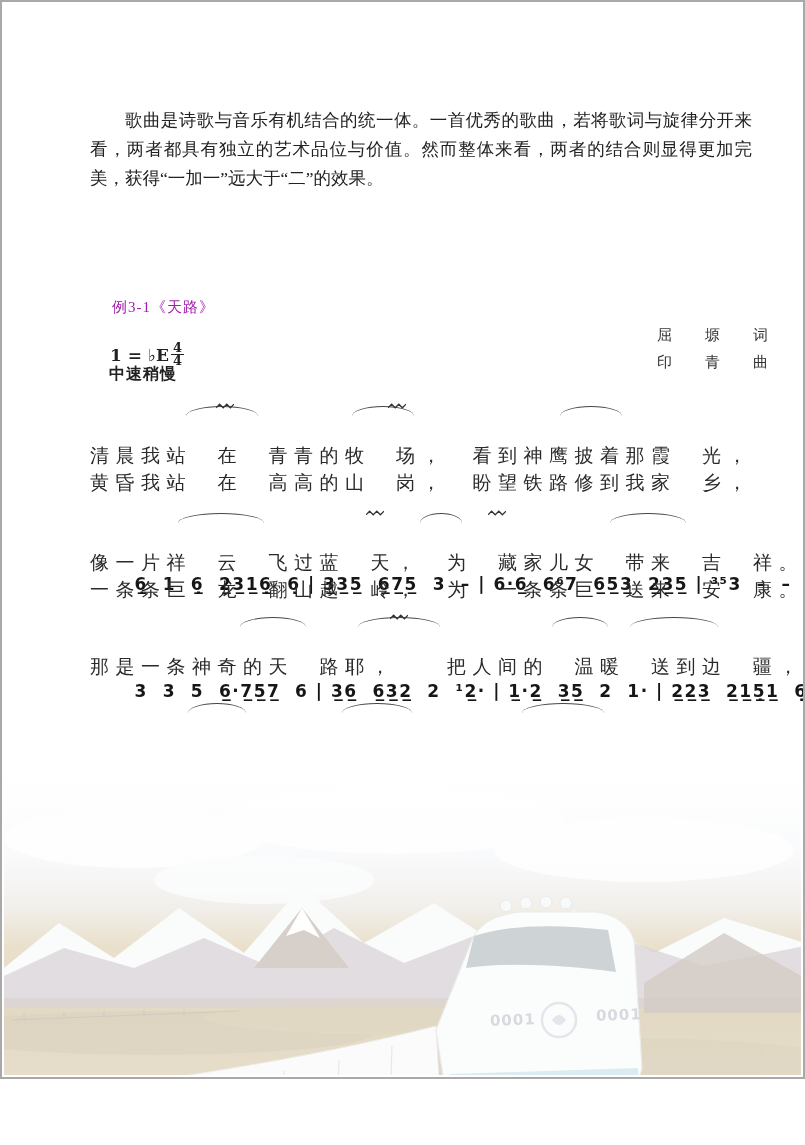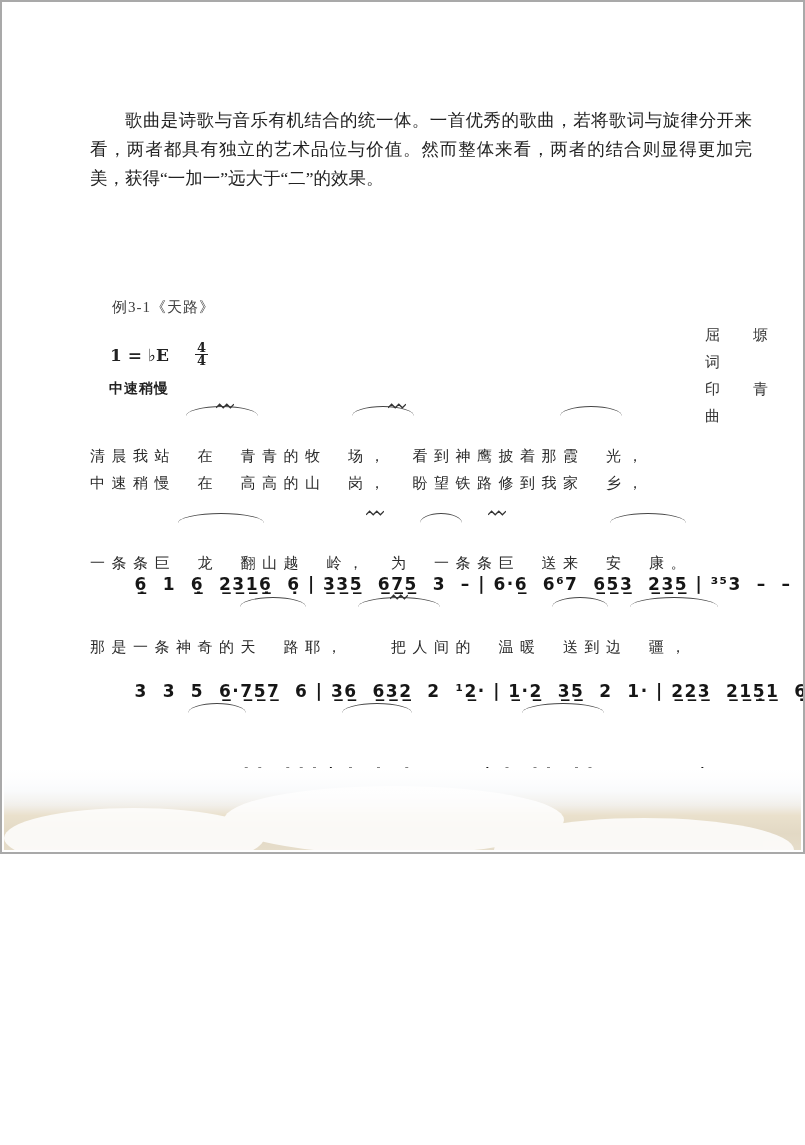--- a/index.html
+++ b/index.html
@@ -1,46 +1,46 @@
 <!DOCTYPE html>
 <html><head>
 <meta charset="utf-8">
 <style>
   html,body{margin:0;padding:0;background:#ffffff;}
   .page{
-    position:relative;width:805px;height:854px;box-sizing:border-box;
+    position:relative;width:805px;height:1079px;box-sizing:border-box;
     background:#ffffff;border:2px solid #a9a9a9;overflow:hidden;
     font-family:"Liberation Serif","DejaVu Serif",serif;color:#1c1c1c;
   }
   
   .intro{position:absolute;top:104px;left:88px;width:662px;}
   .intro p{
     margin:0;font-size:17.5px;line-height:29px;text-align:justify;
     text-indent:2em;color:#222;
   }
   
-  .example-label{position:absolute;top:296px;left:110px;font-size:15px;color:#404040;letter-spacing:1px;}
-  .credits{position:absolute;top:320px;left:655px;font-size:15px;line-height:27px;color:#333;margin-left:48px;}
+  .example-label{position:absolute;top:296px;left:110px;font-size:15px;color:#a21caf;letter-spacing:1px;}
+  .credits{position:absolute;top:320px;left:655px;font-size:15px;line-height:27px;color:#333;}
   .credits div{letter-spacing:9px;}
   .keyrow{position:absolute;top:340px;left:108px;font-size:17px;font-weight:bold;color:#222;
-          font-family:"DejaVu Serif","Liberation Serif",serif;display:flex;align-items:center;gap:26px;}
+          font-family:"DejaVu Serif","Liberation Serif",serif;display:flex;align-items:center;gap:2px;}
   .timesig{display:inline-flex;flex-direction:column;text-align:center;font-size:13px;line-height:12px;font-weight:bold;}
   .timesig .num{border-bottom:1.4px solid #222;padding:0 2px;}
-  .tempo{position:absolute;top:378px;left:107px;font-size:14px;font-weight:bold;
+  .tempo{position:absolute;top:362px;left:107px;font-size:16px;font-weight:bold;
          font-family:Liberation Mono, monospace;color:#222;letter-spacing:1px;}
   
   .system{position:absolute;left:88px;width:670px;}
-  .sys1{top:413px;} .sys2{top:520px;} .sys3{top:604px;} .sys4{top:710px;}
+  .sys1{top:413px;} .sys2{top:520px;} .sys3{top:624px;} .sys4{top:710px;}
   .notes{
     position:relative;font-family:"DejaVu Sans","Liberation Sans",sans-serif;
     font-weight:bold;font-size:17px;letter-spacing:1.5px;white-space:pre;
     color:#161616;height:26px;line-height:26px;
   }
   .lyric{
-    font-size:15px;letter-spacing:6.5px;white-space:pre;color:#2a2a2a;
+    font-size:19px;letter-spacing:6.5px;white-space:pre;color:#2a2a2a;
     line-height:24px;margin-top:3px;
   }
   .arc{
     position:absolute;top:-9px;height:9px;
     border-top:1.6px solid #444;border-radius:50% 50% 0 0 / 100% 100% 0 0;
   }
   .mordent{position:absolute;top:-13px;width:18px;height:8px;}
   .mordent svg{display:block;}
   
   .photo{
@@ -100,36 +100,37 @@
       <i class="arc" style="left:470px;width:62px;"></i>
       <span class="mordent" style="left:126px;"><svg width="18" height="8" viewBox="0 0 20 8">
             <path d="M0 6 L4 2 L8 6 L12 2 L16 6 L20 2" fill="none" stroke="#333" stroke-width="1.4"></path>
           </svg></span>
       <span class="mordent" style="left:298px;"><svg width="18" height="8" viewBox="0 0 20 8">
             <path d="M0 6 L4 2 L8 6 L12 2 L16 6 L20 2" fill="none" stroke="#333" stroke-width="1.4"></path>
           </svg></span>
       <span>6̲̣  1  6̲̣  2̲3̲1̲6̲̣  6̣ | 3̲3̲5̲  6̲7̲5̲  3  – | 6·6̲  6⁶7  6̲5̲3̲  2̲3̲5̲ | ³⁵3  –  –  – |</span>
     </div>
     <div class="lyric">清晨我站　在　青青的牧　场，　看到神鹰披着那霞　光，</div>
-    <div class="lyric">中速稍慢　在　高高的山　岗，　盼望铁路修到我家　乡，</div>
+    <div class="lyric">黄昏我站　在　高高的山　岗，　盼望铁路修到我家　乡，</div>
   </div>
 
   <div class="system sys2">
     <div class="notes">
       <i class="arc" style="left:88px;width:86px;"></i>
       <i class="arc" style="left:330px;width:42px;"></i>
       <i class="arc" style="left:520px;width:76px;"></i>
       <span class="mordent" style="left:276px;"><svg width="18" height="8" viewBox="0 0 20 8">
             <path d="M0 6 L4 2 L8 6 L12 2 L16 6 L20 2" fill="none" stroke="#333" stroke-width="1.4"></path>
           </svg></span>
       <span class="mordent" style="left:398px;"><svg width="18" height="8" viewBox="0 0 20 8">
             <path d="M0 6 L4 2 L8 6 L12 2 L16 6 L20 2" fill="none" stroke="#333" stroke-width="1.4"></path>
           </svg></span>
       <span>3  3  5  6̲·7̲5̲7̲  6 | 3̲6̲  6̲3̲2̲  2  ¹2̲· | 1̲·2̲  3̲5̲  2  1· | 2̲2̲3̲  2̲1̲5̲̣1̲  6̣  – ∶‖</span>
     </div>
+    <div class="lyric">像一片祥　云　飞过蓝　天，　为　藏家儿女　带来　吉　祥。</div>
     <div class="lyric">一条条巨　龙　翻山越　岭，　为　一条条巨　送来　安　康。</div>
   </div>
 
   <div class="system sys3">
     <div class="notes">
       <i class="arc" style="left:150px;width:66px;"></i>
       <i class="arc" style="left:268px;width:82px;"></i>
       <i class="arc" style="left:462px;width:56px;"></i>
       <i class="arc" style="left:540px;width:88px;"></i>
       <span class="mordent" style="left:300px;"><svg width="18" height="8" viewBox="0 0 20 8">

